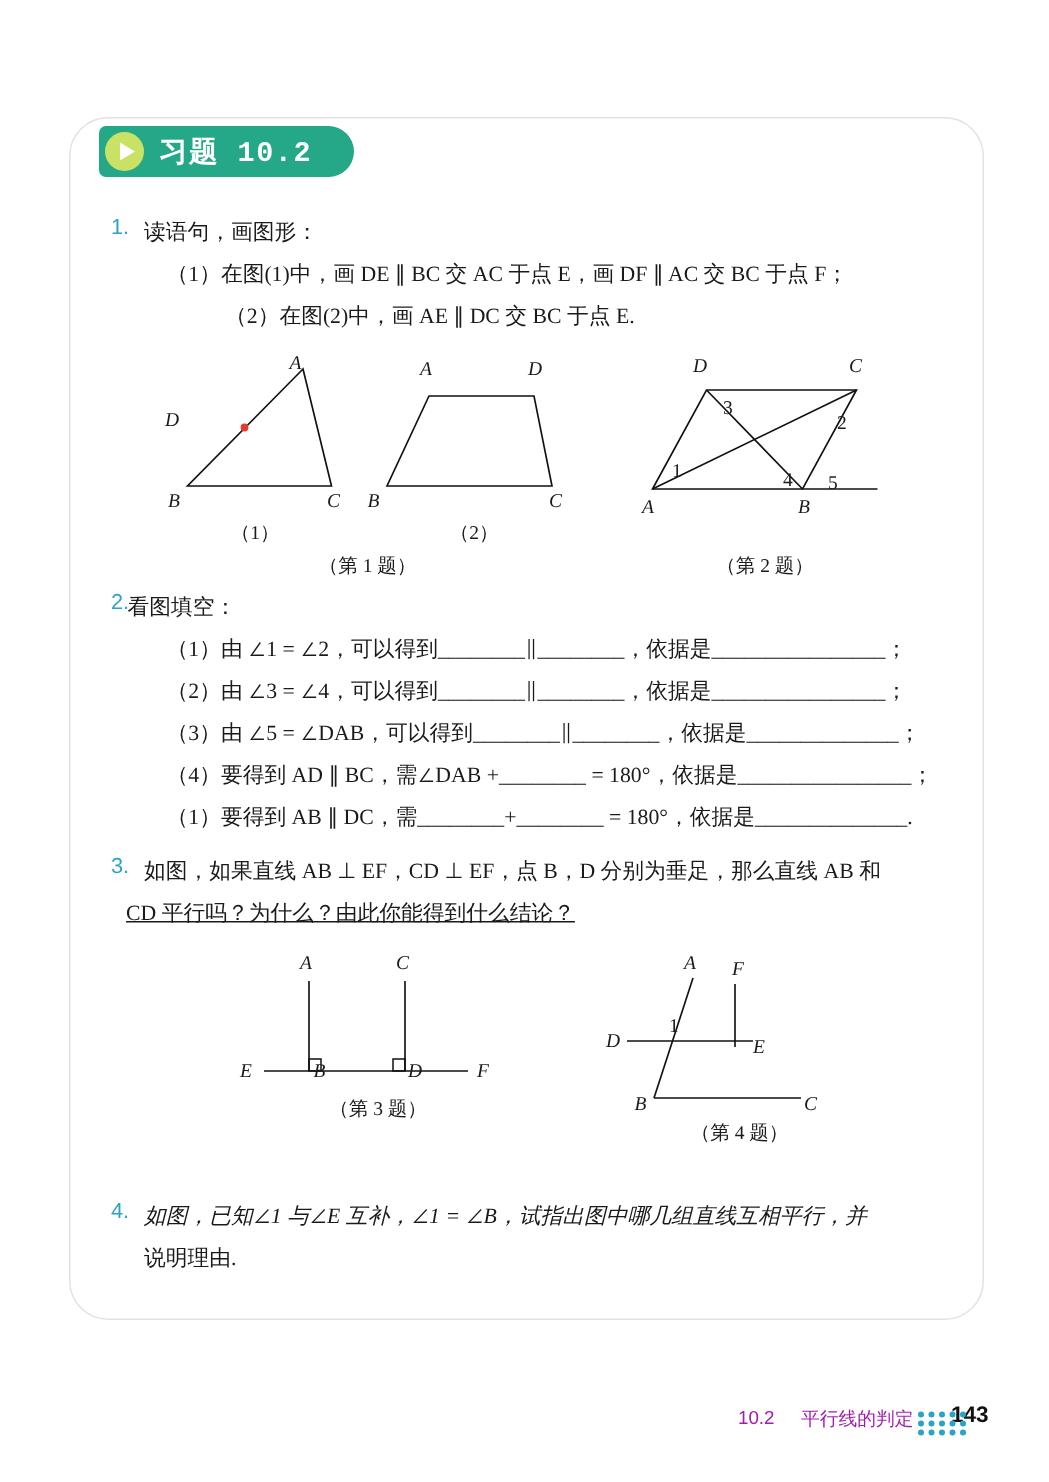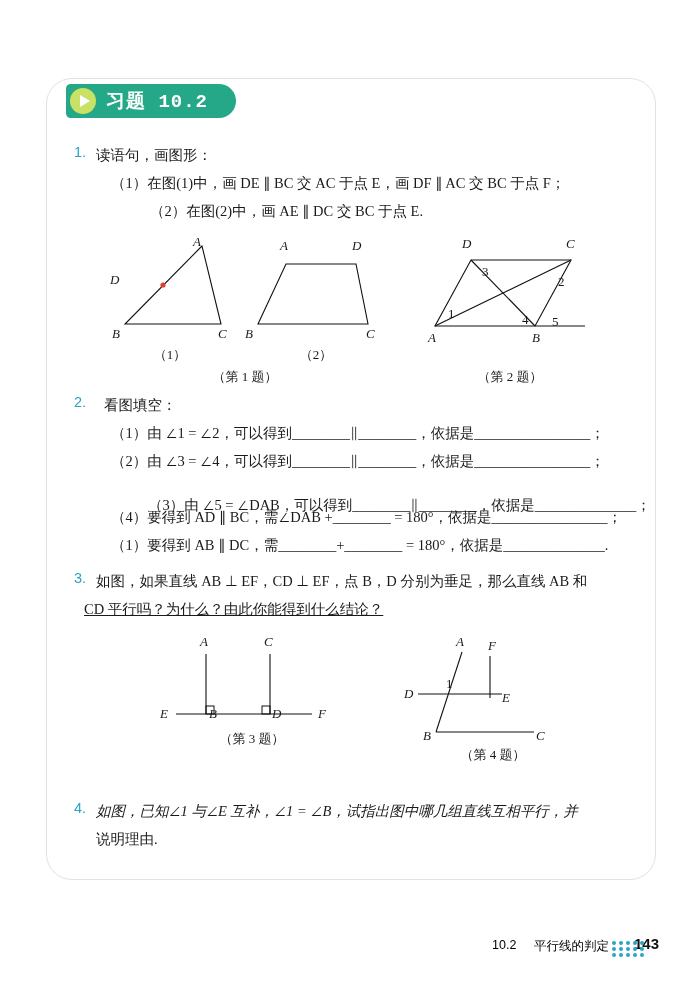--- a/index.html
+++ b/index.html
@@ -76,21 +76,21 @@
     position:absolute;
     color:#1a1a1a;
     font-size:13px;
     white-space:nowrap;
     text-align:center;
     font-family:"Liberation Serif", serif;
   }
   svg{ position:absolute; overflow:visible; }
   .footer-label{
     position:absolute;
-    color:#000000;
+    color:#a21caf;
     font-size:12.5px;
     font-family:"Liberation Sans", sans-serif;
   }
   .footer-page{
     position:absolute;
     color:#111;
     font-size:15px;
     font-weight:bold;
     font-family:"Liberation Sans", sans-serif;
   }
@@ -154,24 +154,24 @@
   <div class="cap" style="left:428px;top:330px;font-style:italic;">A</div>
   <div class="cap" style="left:532px;top:330px;font-style:italic;">B</div>
   <div class="cap" style="left:482px;top:264px;">3</div>
   <div class="cap" style="left:558px;top:274px;">2</div>
   <div class="cap" style="left:448px;top:306px;">1</div>
   <div class="cap" style="left:522px;top:312px;">4</div>
   <div class="cap" style="left:552px;top:314px;">5</div>
   <div class="cap" style="left:455px;top:368px;width:110px;">（第 2 题）</div>
 
   <div class="qnum" style="left:74px;top:394px;">2.</div>
-  <div class="txt" style="left:104px;top:392px;text-align:right;">看图填空：</div>
+  <div class="txt" style="left:85px;top:392px;text-align:right;">看图填空：</div>
   <div class="txt" style="left:111px;top:420px;">（1）由 ∠1 = ∠2，可以得到________∥________，依据是________________；</div>
   <div class="txt" style="left:111px;top:448px;">（2）由 ∠3 = ∠4，可以得到________∥________，依据是________________；</div>
-  <div class="txt" style="left:111px;top:492px;margin-left:37px;">（3）由 ∠5 = ∠DAB，可以得到________∥________，依据是______________；</div>
+  <div class="txt" style="left:111px;top:476px;">（3）由 ∠5 = ∠DAB，可以得到________∥________，依据是______________；</div>
   <div class="txt" style="left:111px;top:504px;">（4）要得到 AD ∥ BC，需∠DAB +________ = 180°，依据是________________；</div>
   <div class="txt" style="left:111px;top:532px;">（1）要得到 AB ∥ DC，需________+________ = 180°，依据是______________.</div>
 
   <div class="qnum" style="left:74px;top:570px;">3.</div>
   <div class="txt" style="left:96px;top:568px;">如图，如果直线 AB ⊥ EF，CD ⊥ EF，点 B，D 分别为垂足，那么直线 AB 和</div>
   <div class="txt" style="left:84px;top:596px;text-decoration:underline;">CD 平行吗？为什么？由此你能得到什么结论？</div>
 
   <svg style="left:170px;top:650px;" width="180" height="80">
     <line x1="36" y1="4" x2="36" y2="64" stroke="#111" stroke-width="1.1"></line>
     <line x1="100" y1="4" x2="100" y2="64" stroke="#111" stroke-width="1.1"></line>

